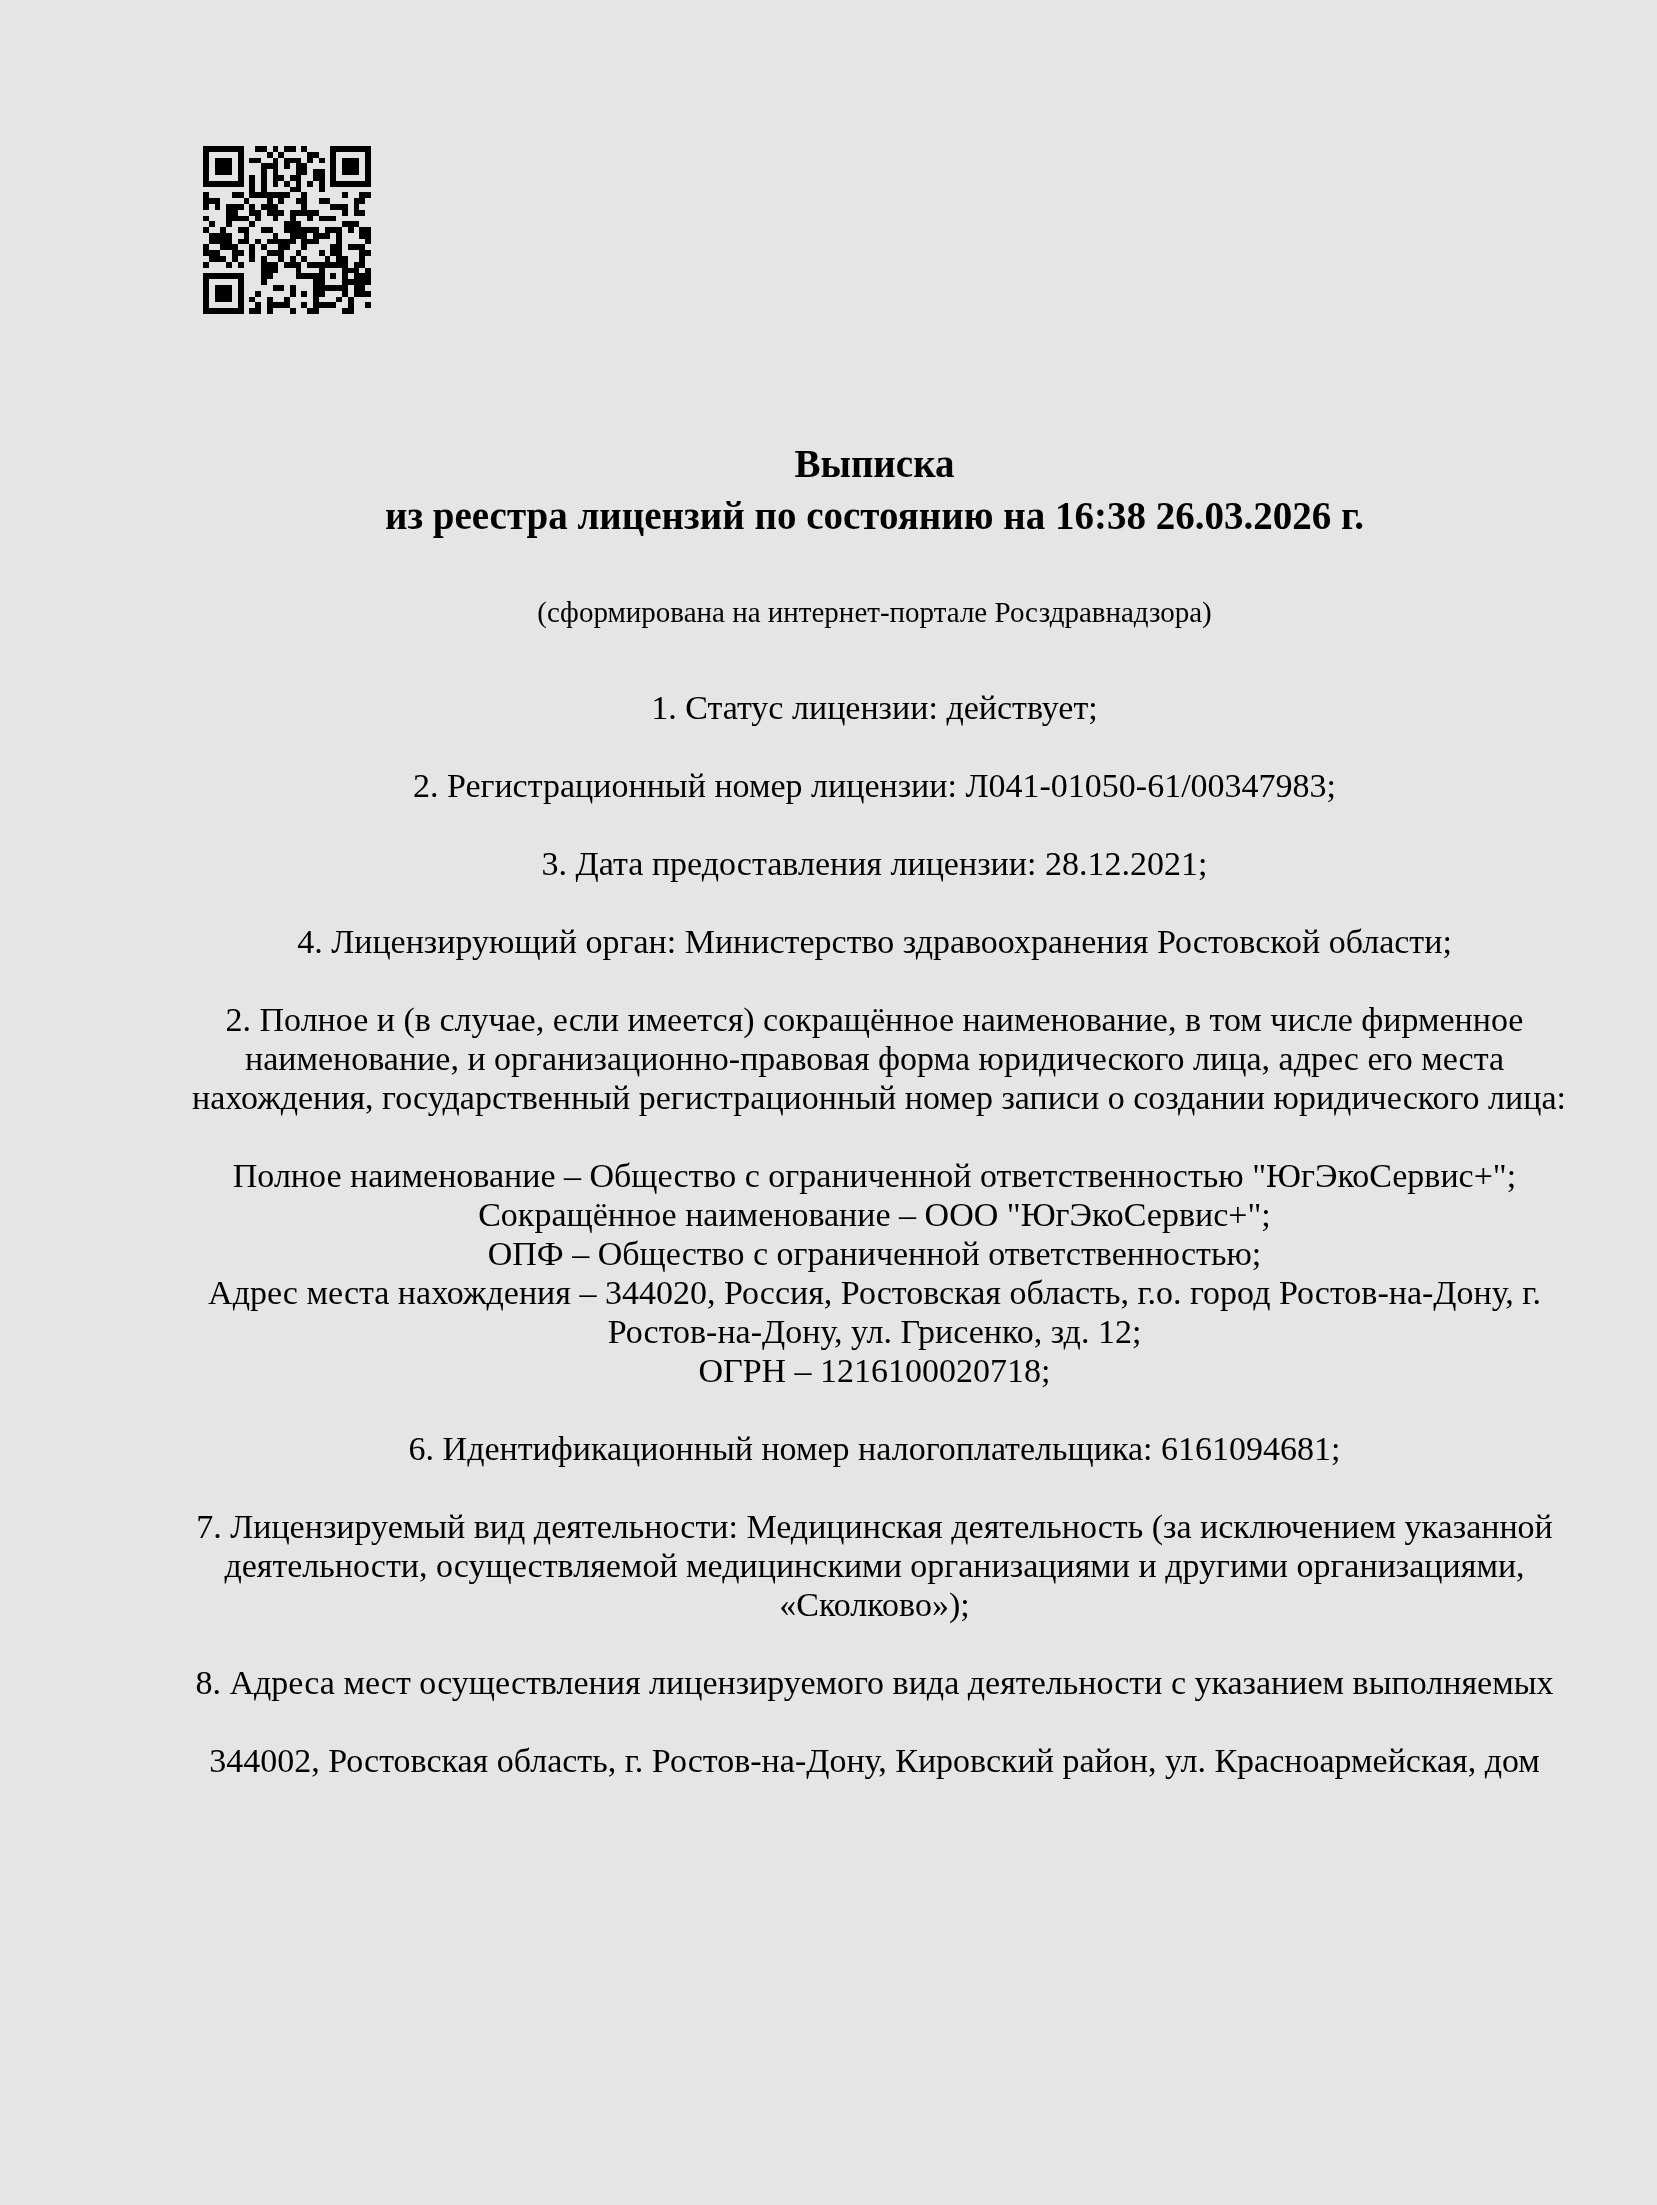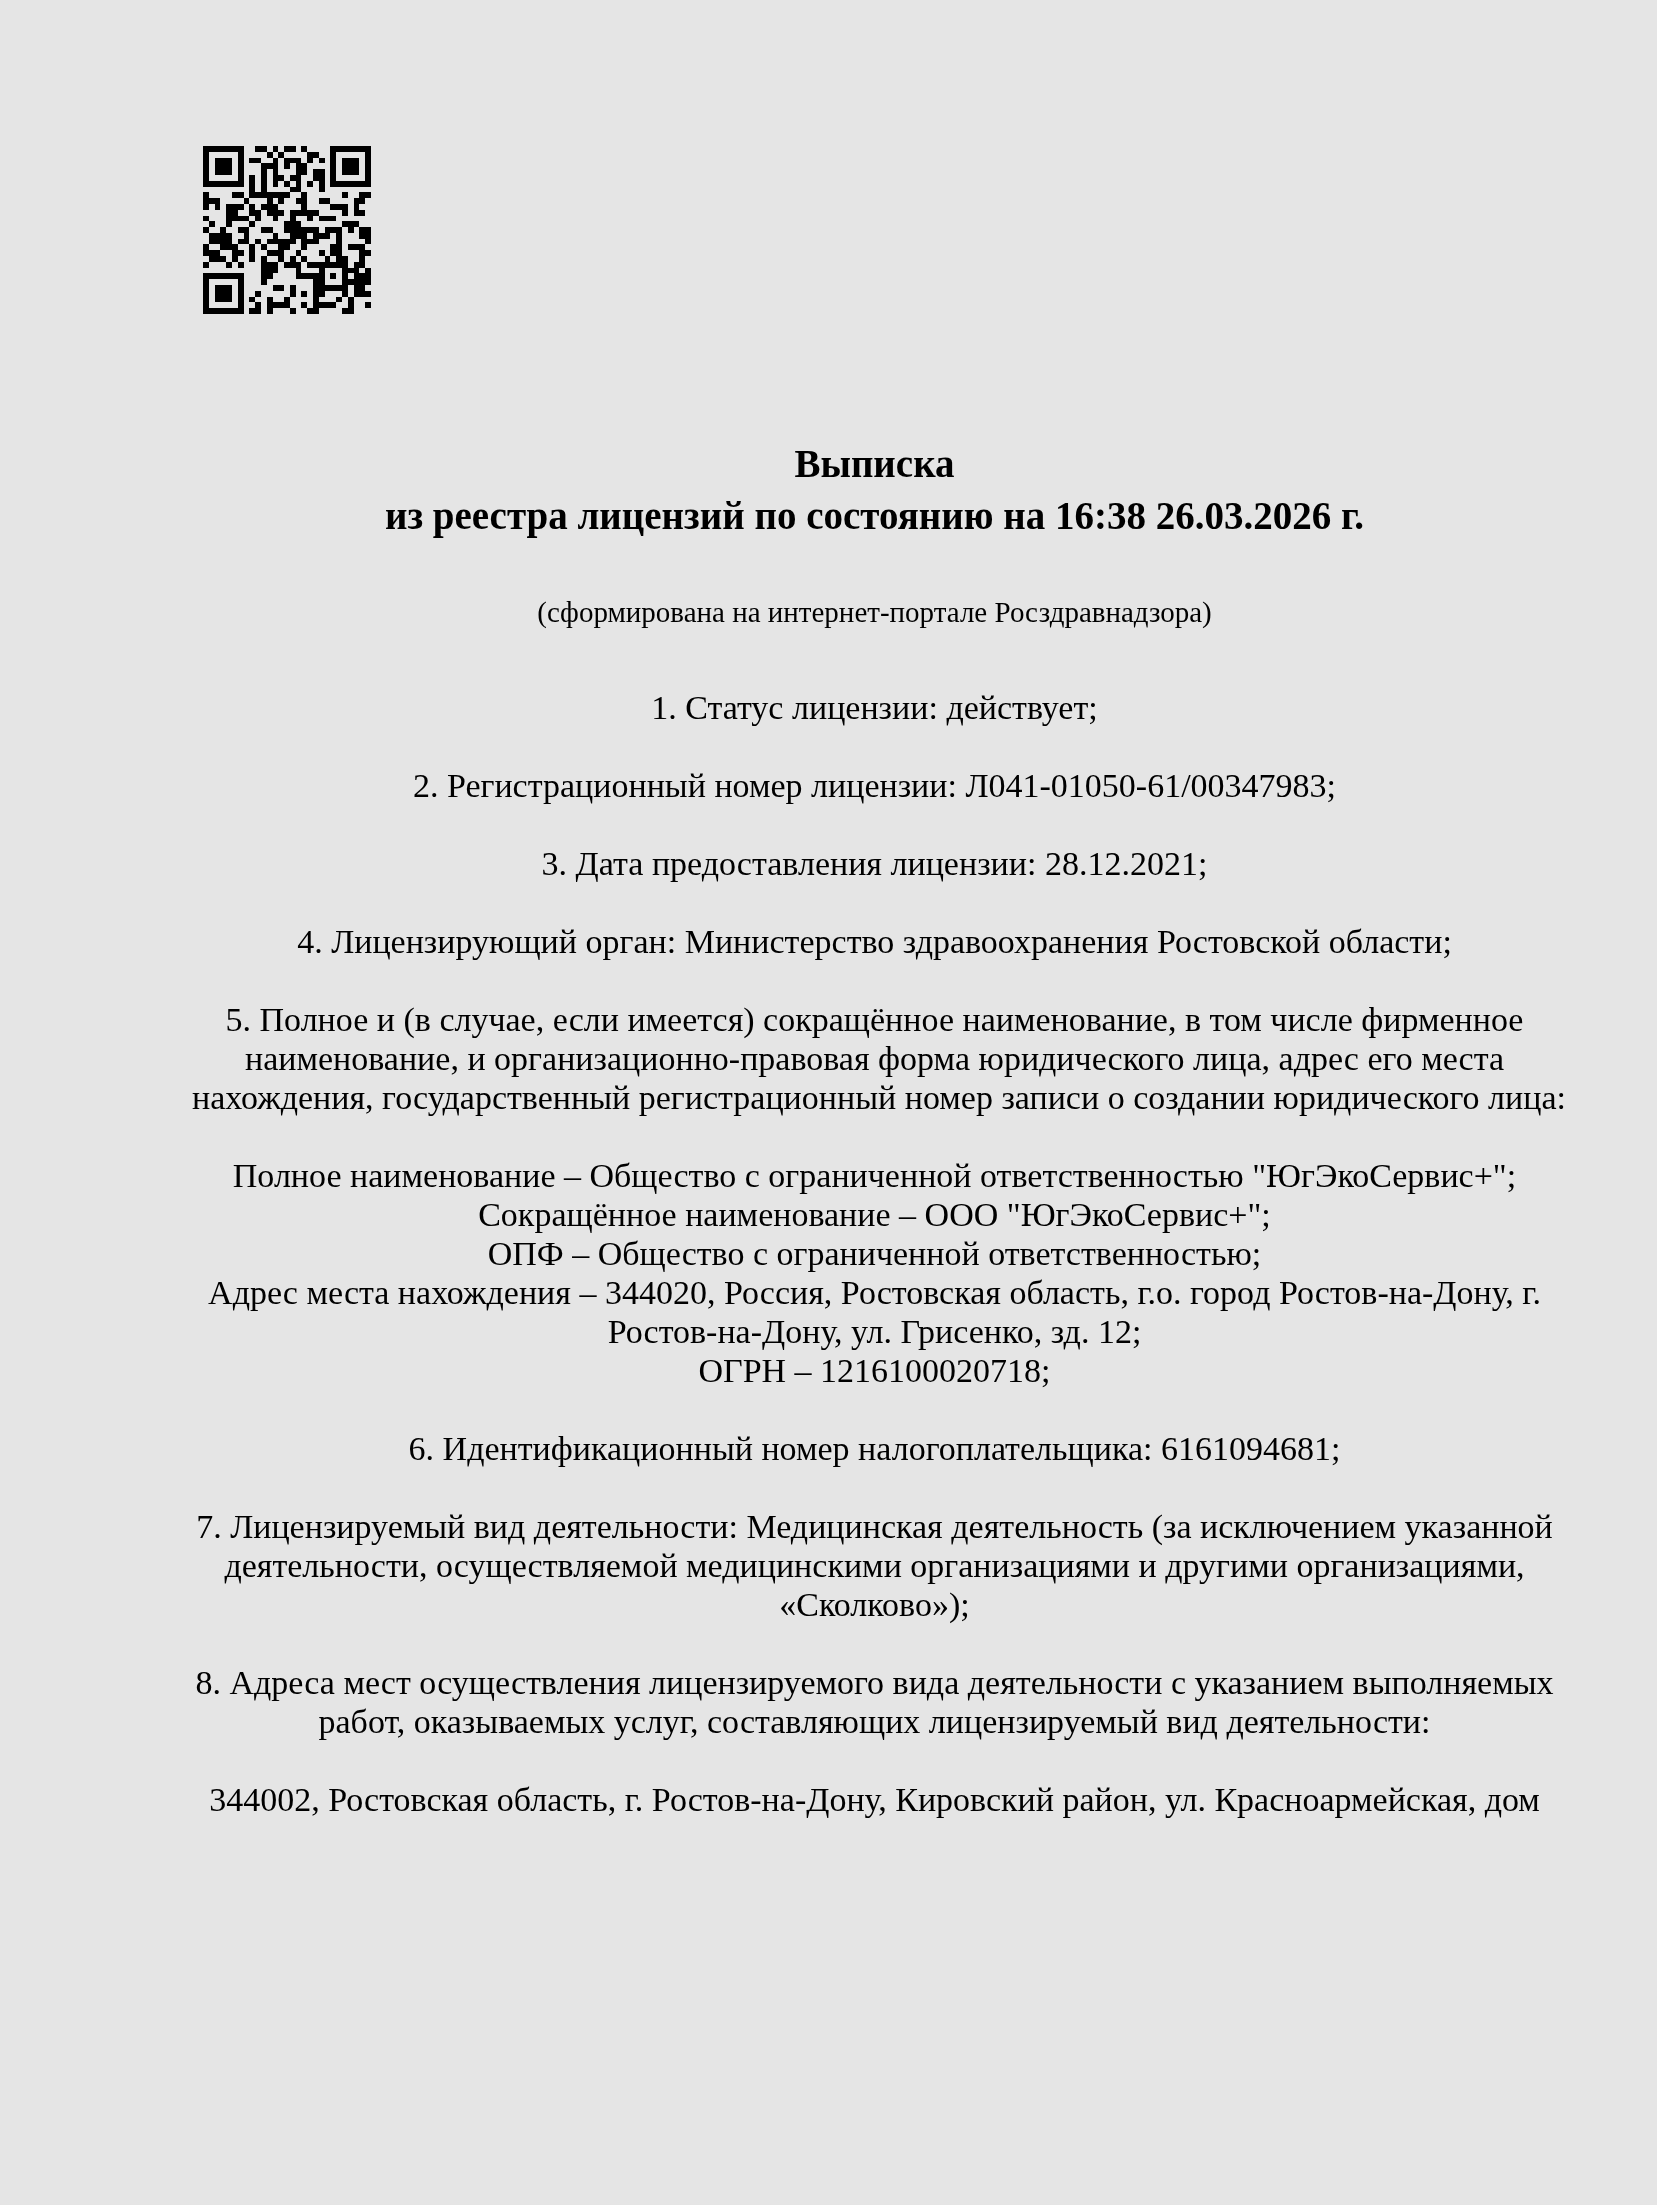--- a/index.html
+++ b/index.html
@@ -487,21 +487,21 @@
       <div class="para">
         <div class="line">2. Регистрационный номер лицензии: Л041-01050-61/00347983;</div>
       </div>
       <div class="para">
         <div class="line">3. Дата предоставления лицензии: 28.12.2021;</div>
       </div>
       <div class="para">
         <div class="line">4. Лицензирующий орган: Министерство здравоохранения Ростовской области;</div>
       </div>
       <div class="para">
-        <div class="line">5. Полное и (в случае, если имеется) сокращённое наименование, в том числе фирменное</div>
+        <div class="line">2. Полное и (в случае, если имеется) сокращённое наименование, в том числе фирменное</div>
         <div class="line">наименование, и организационно-правовая форма юридического лица, адрес его места</div>
         <div class="line">нахождения, государственный регистрационный номер записи о создании юридического лица:</div>
       </div>
       <div class="para">
         <div class="line">Полное наименование – Общество с ограниченной ответственностью "ЮгЭкоСервис+";</div>
         <div class="line">Сокращённое наименование – ООО "ЮгЭкоСервис+";</div>
         <div class="line">ОПФ – Общество с ограниченной ответственностью;</div>
         <div class="line">Адрес места нахождения – 344020, Россия, Ростовская область, г.о. город Ростов-на-Дону, г.</div>
         <div class="line">Ростов-на-Дону, ул. Грисенко, зд. 12;</div>
         <div class="line">ОГРН – 1216100020718;</div>
@@ -509,21 +509,20 @@
       <div class="para">
         <div class="line">6. Идентификационный номер налогоплательщика: 6161094681;</div>
       </div>
       <div class="para">
         <div class="line">7. Лицензируемый вид деятельности: Медицинская деятельность (за исключением указанной</div>
         <div class="line">деятельности, осуществляемой медицинскими организациями и другими организациями,</div>
         <div class="line">«Сколково»);</div>
       </div>
       <div class="para">
         <div class="line">8. Адреса мест осуществления лицензируемого вида деятельности с указанием выполняемых</div>
-        <div class="line">работ, оказываемых услуг, составляющих лицензируемый вид деятельности:</div>
       </div>
       <div class="para">
         <div class="line">344002, Ростовская область, г. Ростов-на-Дону, Кировский район, ул. Красноармейская, дом</div>
       </div>
     </div>
 
 </div>
 
 
 </body></html>

